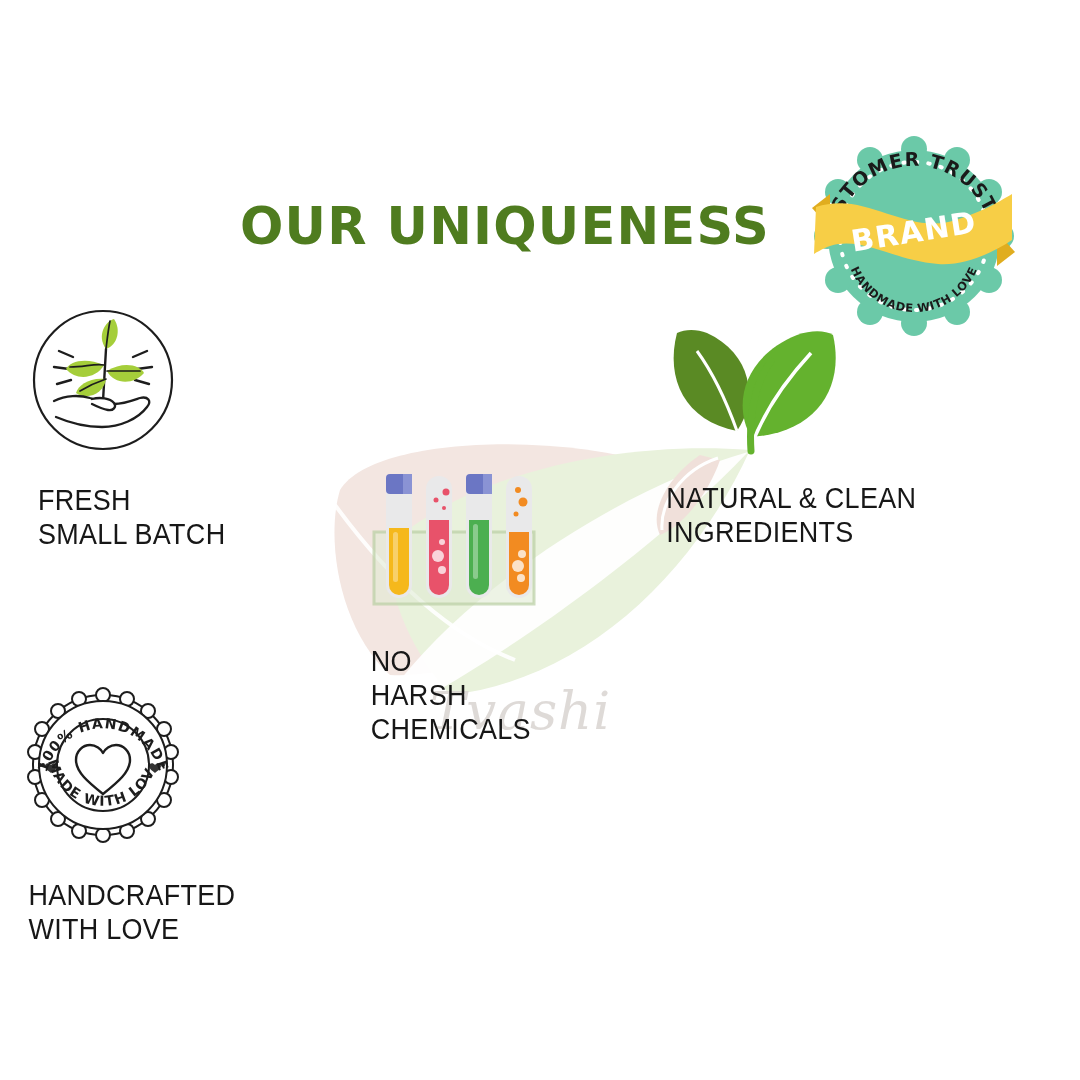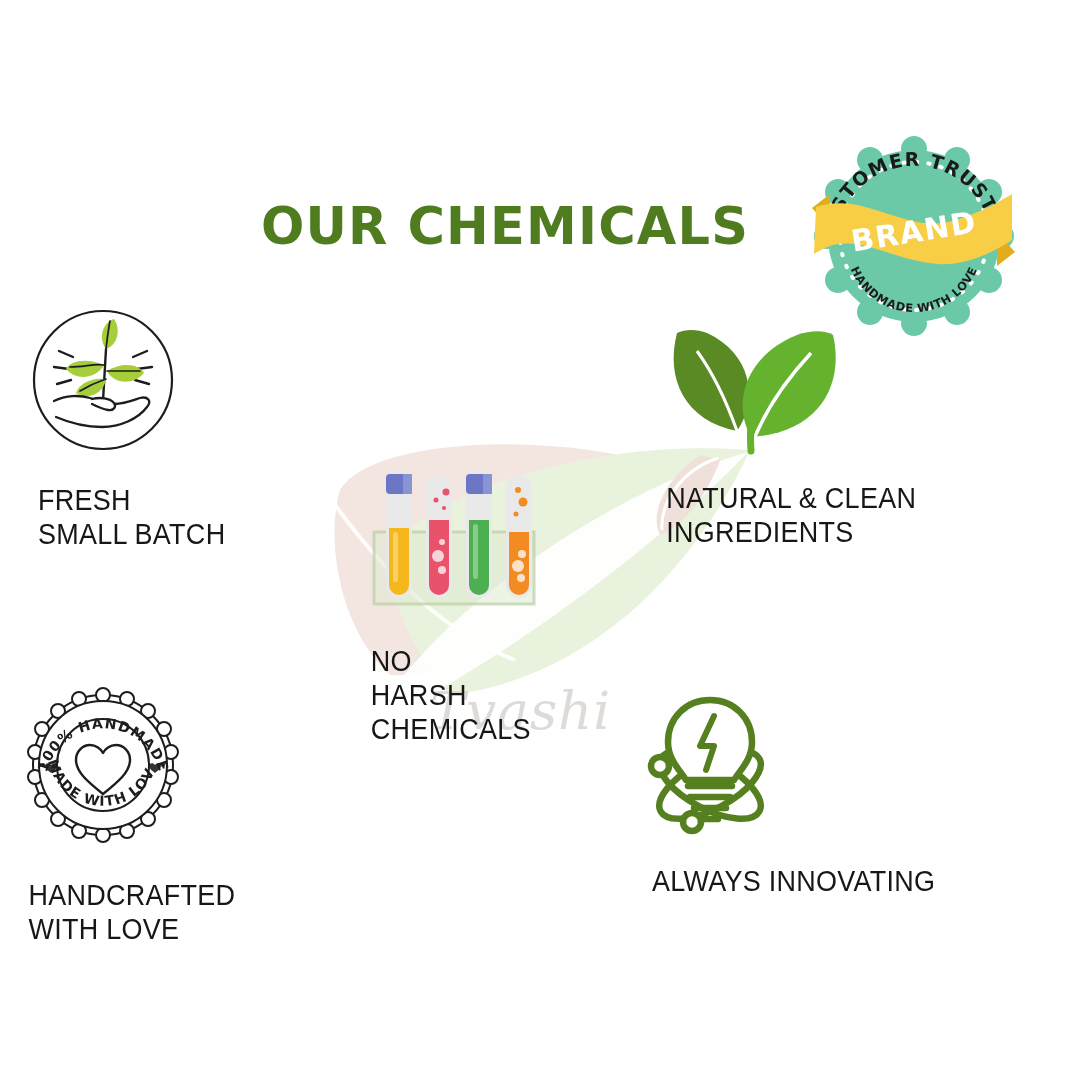--- a/index.html
+++ b/index.html
@@ -81,21 +81,21 @@
       <path d="M10 60 C 40 10, 210 0, 330 35 C 290 160, 180 250, 60 245 C 10 200, -5 110, 10 60 Z" fill="#f3e6e1"></path>
       <path d="M60 115 C 140 40, 300 10, 420 20 C 360 150, 250 250, 120 265 C 80 220, 55 160, 60 115 Z" fill="#e9f2dc"></path>
       <path d="M70 250 C 150 150, 300 55, 418 22 C 330 115, 190 215, 95 268 Z" fill="#ffffff" opacity=".92"></path>
       <path d="M370 25 C 340 45, 318 80, 330 105 C 355 95, 380 60, 390 30 Z" fill="#f0e0da"></path>
       <path d="M388 28 C 352 40, 330 72, 332 100" fill="none" stroke="#ffffff" stroke-width="3"></path>
       <path d="M5 75 C 60 150, 120 205, 185 230" fill="none" stroke="#ffffff" stroke-width="4" opacity=".9"></path>
     </svg>
     <div class="wm-script">Tvashi</div>
   </div>
 
-  <div class="title">OUR CHEMICALS</div>
+  <div class="title">OUR UNIQUENESS</div>
 
   <div class="badge">
     <svg width="215" height="205" viewBox="0 0 215 205">
       <defs>
         <path id="arcTop" d="M 30 112 A 78 78 0 0 1 186 112"></path>
         <path id="arcBot" d="M 40 112 A 68 68 0 0 0 176 112"></path>
       </defs>
 
       <g>
         <circle cx="108" cy="104" r="86" fill="#6bc9a8"></circle>
@@ -299,39 +299,14 @@
         <circle cx="25" cy="85" r="2" fill="#1d1d1d"></circle>
         <circle cx="145" cy="85" r="2" fill="#1d1d1d"></circle>
         <path d="M33 85 c-2-3 -6-2 -6 1 c0 3 4 5 6 7 c2-2 6-4 6-7 c0-3 -4-4 -6-1 Z" fill="#1d1d1d" opacity=".9"></path>
         <path d="M137 85 c-2-3 -6-2 -6 1 c0 3 4 5 6 7 c2-2 6-4 6-7 c0-3 -4-4 -6-1 Z" fill="#1d1d1d" opacity=".9"></path>
       </svg>
     </span>
     <div class="label nowrap">HANDCRAFTED
 WITH LOVE</div>
   </div>
 
-  <div class="cell" id="cell-innovating">
-    <span class="icon-wrap">
-      <svg width="140" height="150" viewBox="0 0 140 150">
-        <g fill="none" stroke="#56801f" stroke-width="6.5" stroke-linecap="round" stroke-linejoin="round">
-
-          <ellipse cx="70" cy="95" rx="56" ry="24" transform="rotate(28 70 95)"></ellipse>
-          <ellipse cx="70" cy="95" rx="56" ry="24" transform="rotate(-28 70 95)"></ellipse>
-
-          <path d="M70 10 C 46 10, 28 28, 28 52 C 28 70, 40 80, 46 90 L 94 90
-                   C 100 80, 112 70, 112 52 C 112 28, 94 10, 70 10 Z" fill="#ffffff"></path>
-
-          <path d="M74 26 L60 56 L74 56 L66 80" stroke-width="6"></path>
-
-          <path d="M48 96 L92 96"></path>
-          <path d="M50 107 L90 107"></path>
-          <path d="M54 118 L86 118"></path>
-          <path d="M62 129 L78 129"></path>
-
-          <circle cx="20" cy="76" r="9" fill="#ffffff"></circle>
-          <circle cx="52" cy="132" r="9" fill="#ffffff"></circle>
-        </g>
-      </svg>
-    </span>
-    <div class="label nowrap">ALWAYS INNOVATING</div>
-  </div>
 
 </div>
 
 </body></html>

